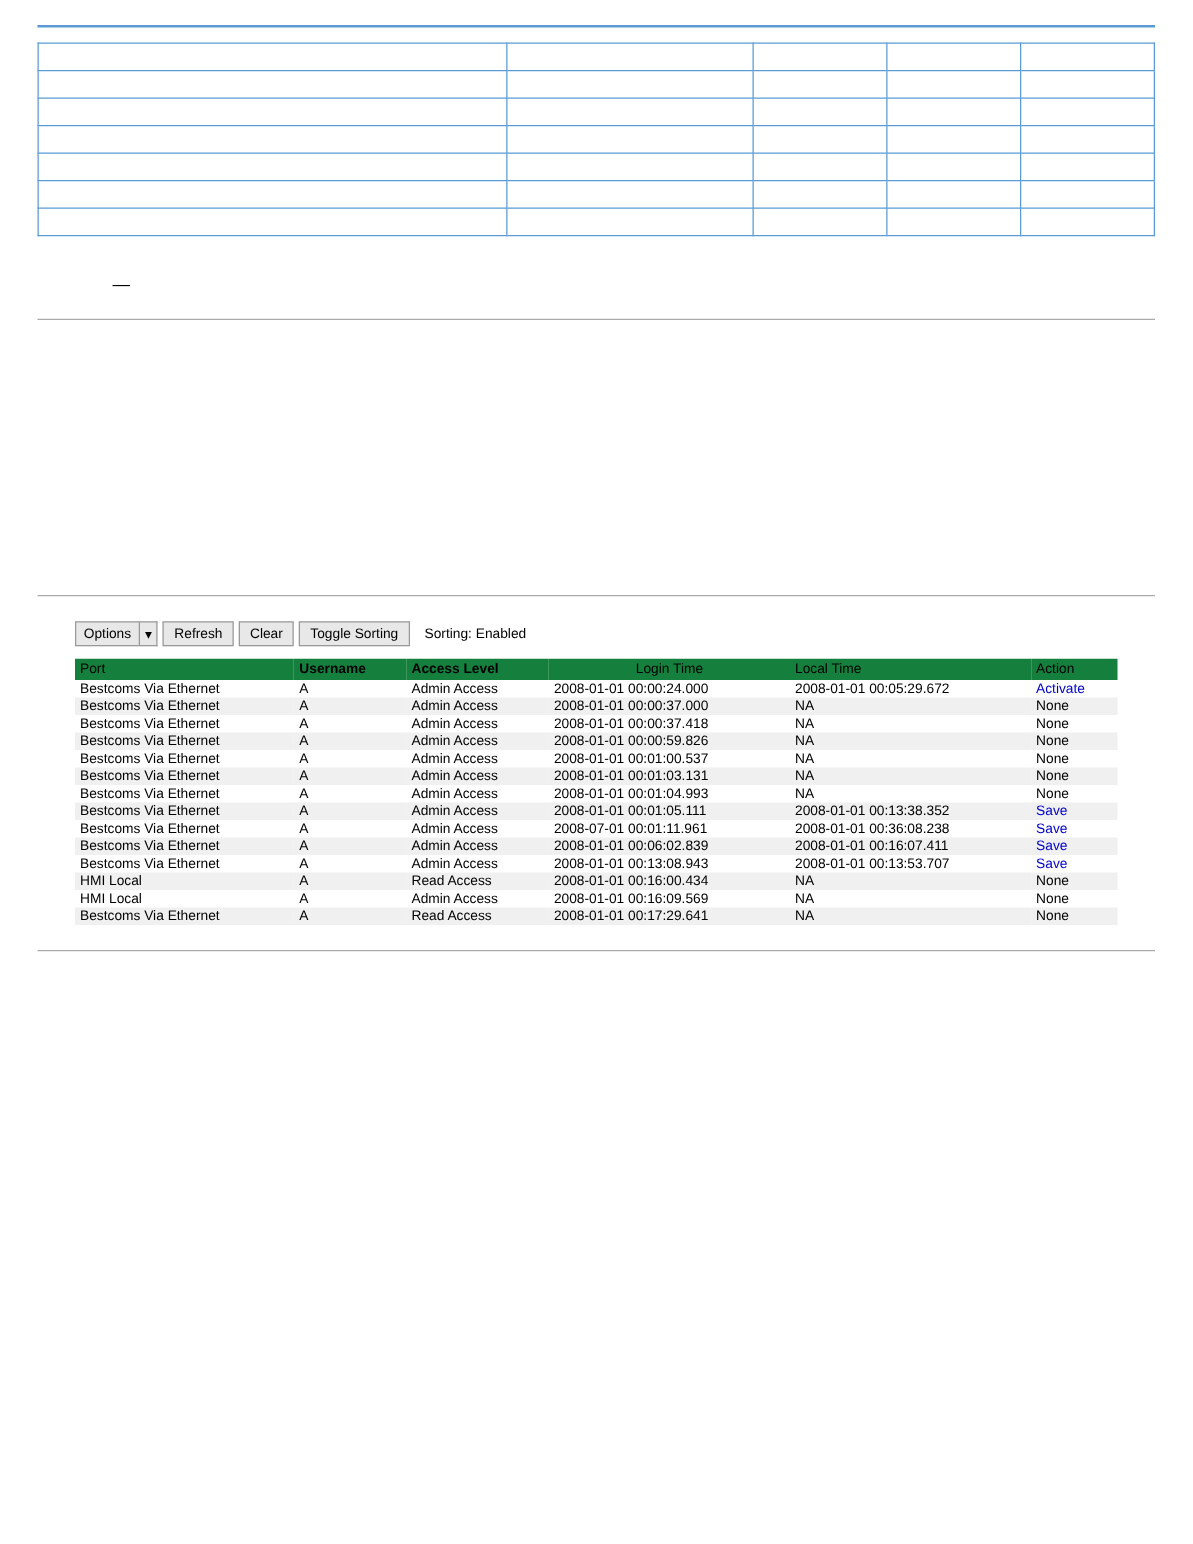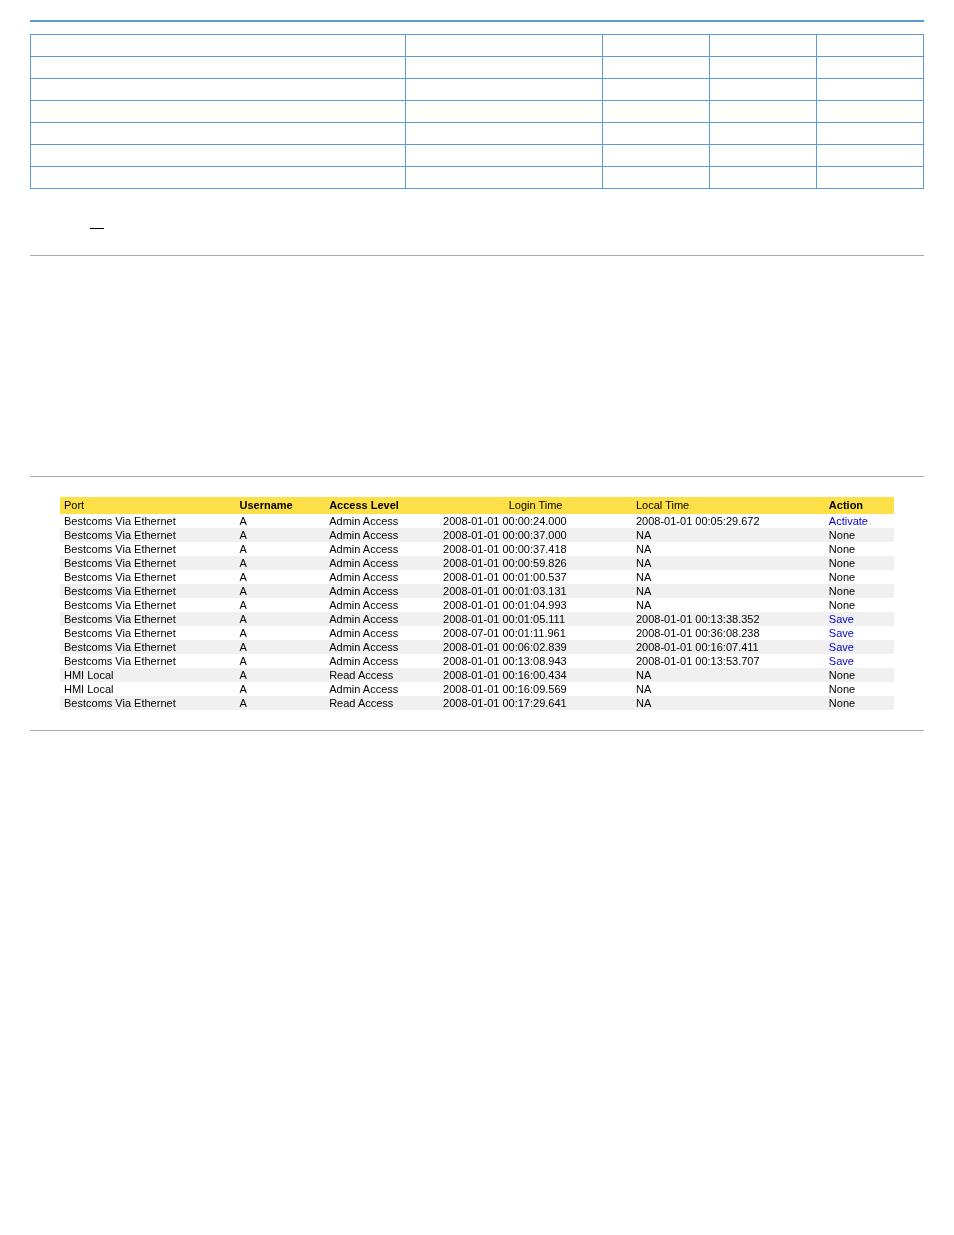--- a/index.html
+++ b/index.html
@@ -114,21 +114,21 @@
       color: #000;
     }
 
     .log-table {
       width: 100%;
       border-collapse: collapse;
       font-size: 11px;
     }
 
     .log-table thead tr {
-      background: #fde047;
+      background: #15803d;
     }
 
     .log-table thead td {
       font-weight: normal;
       padding: 2px 4px;
       color: #000;
       border-bottom: none;
     }
 
     .log-table tbody tr {
@@ -218,30 +218,40 @@
     <span class="dash-line">—</span>
   </div>
 
   <hr class="section-divider">
 
   <div style="height: 180px;"></div>
 
   <hr class="section-divider">
 
   <div class="log-section">
+    <div class="toolbar">
+      <div class="options-group">
+        <button class="options-btn">Options</button>
+        <button class="options-arrow">▾</button>
+      </div>
+      <button class="toolbar-btn">Refresh</button>
+      <button class="toolbar-btn">Clear</button>
+      <button class="toolbar-btn">Toggle Sorting</button>
+      <span class="sorting-label">Sorting: Enabled</span>
+    </div>
 
     <table class="log-table">
       <thead>
         <tr id="log-table-header">
             <td style="font-weight: normal; padding-bottom: 3px;">Port</td>
             <td style="font-weight: bold; padding-bottom: 3px;">Username</td>
             <td style="font-weight: bold; padding-bottom: 3px;">Access Level</td>
             <td style="font-weight: normal; padding-bottom: 3px; text-align: center;">Login Time</td>
             <td style="font-weight: normal; padding-bottom: 3px;">Local Time</td>
-            <td style="font-weight: bold; padding-bottom: 3px;">Action</td>
+            <td style="font-weight: normal; padding-bottom: 3px;">Action</td>
           </tr>
       </thead>
       <tbody id="log-table-body">
           <tr>
             <td>Bestcoms Via Ethernet</td>
             <td>A</td>
             <td>Admin Access</td>
             <td>2008-01-01 00:00:24.000</td>
             <td>2008-01-01 00:05:29.672</td>
             <td style="color: rgb(0, 0, 204);">Activate</td>

